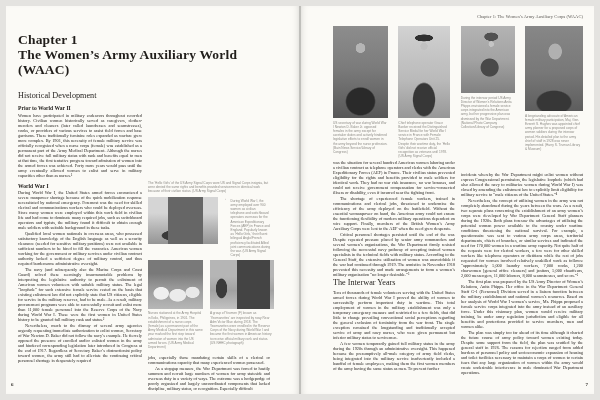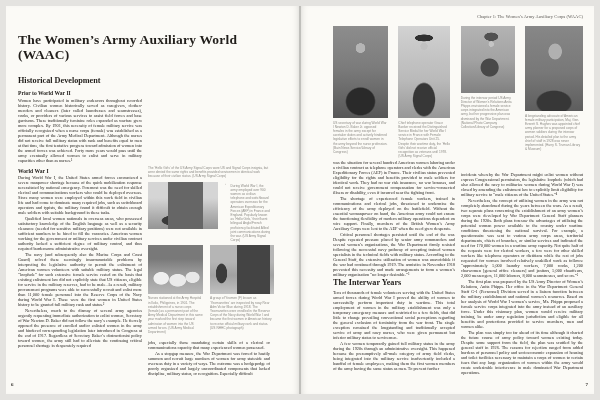--- a/index.html
+++ b/index.html
@@ -16,21 +16,21 @@
     overflow:hidden;
   }
   .page-left{width:294px;padding:26px 30px 14px 12px;box-shadow:inset -6px 0 8px -7px rgba(0,0,0,.25);}
   .page-right{width:294px;padding:8px 11px 14px 33px;box-shadow:inset 6px 0 8px -7px rgba(0,0,0,.25);}
   .spine{position:absolute;left:293px;top:0;width:2px;height:388px;
     background:linear-gradient(90deg,rgba(0,0,0,.10),rgba(0,0,0,.22),rgba(0,0,0,.10));}
 
   
   .chapter-label{font-size:13.5px;font-weight:bold;line-height:15px;letter-spacing:.2px;}
   .chapter-title{font-size:13.5px;font-weight:bold;line-height:15px;letter-spacing:.2px;margin-bottom:14px;}
-  .h-section{font-size:8.2px;font-weight:bold;margin:0 0 3px 0;}
+  .h-section{font-size:8.2px;font-weight:normal;margin:0 0 3px 0;}
   .h-sub{font-size:5.6px;font-weight:bold;margin:5px 0 1.5px 0;}
   .body-text p{
     font-size:4.3px;line-height:5px;margin:0 0 1px 0;text-align:justify;
   }
   .body-text p.indent{text-indent:7px;}
   .cap{
     font-family:"Liberation Sans", sans-serif;
     font-size:3.2px;line-height:4.2px;color:#8d8b86;text-align:left;margin-top:2px;
   }
   .running-header{
@@ -127,20 +127,21 @@
   .portraits figure{display:flex;flex-direction:column;}
   .portraits .cap{margin-top:2.5px;}
   .p3wrap{width:54px;} .p4wrap{width:58px;} .p1wrap{width:55px;} .p2wrap{width:52px;}
 </style>
 </head>
 <body>
 
 <div class="spread">
 
   <section class="page page-left">
+    <div class="chapter-label">Chapter 1</div>
     <div class="chapter-title">The Women’s Army Auxiliary World (WAAC)</div>
 
     <div class="columns">
       <div class="col col-text body-text">
         <h2 class="h-section">Historical Development</h2>
         <h3 class="h-sub">Prior to World War II</h3>
         <p>Women have participated in military endeavors throughout recorded history. Civilian women historically served as caregivers, clothes-menders and cleaners (later called laundresses and seamstresses), cooks, or providers of various services to assist field forces and base garrisons. These traditionally feminine roles expanded as warfare grew more complex. By 1901, this necessity of female military service was officially recognized when a nurse corps (female) was established as a permanent part of the Army Medical Department. Although the nurses did not receive full military status with rank and benefits equal to men at that time, the first tentative progress toward admission of women into the armed forces was achieved. Forty more years would pass until the army eventually allowed women to enlist and serve in military capacities other than as nurses.¹</p>
         <h3 class="h-sub">World War I</h3>
         <p>During World War I, the United States armed forces encountered a severe manpower shortage because of the quick mobilization response necessitated by national emergency. Foremost was the need for skilled clerical and communications workers who could be deployed overseas. Since many women were employed within this work field in civilian life and had come to dominate many required jobs, such as switchboard operators and typists, the military found it difficult to obtain enough male soldiers with suitable background in these tasks.</p>
         <p class="indent">Qualified local women nationals in overseas areas, who possessed satisfactory knowledge of the English language as well as a security clearance (needed for sensitive military positions) were not available in sufficient numbers to be hired to fill the vacancies. American women working for the government or military services under civilian contract authority lacked a sufficient degree of military control, and thus required burdensome administrative oversight.</p>

